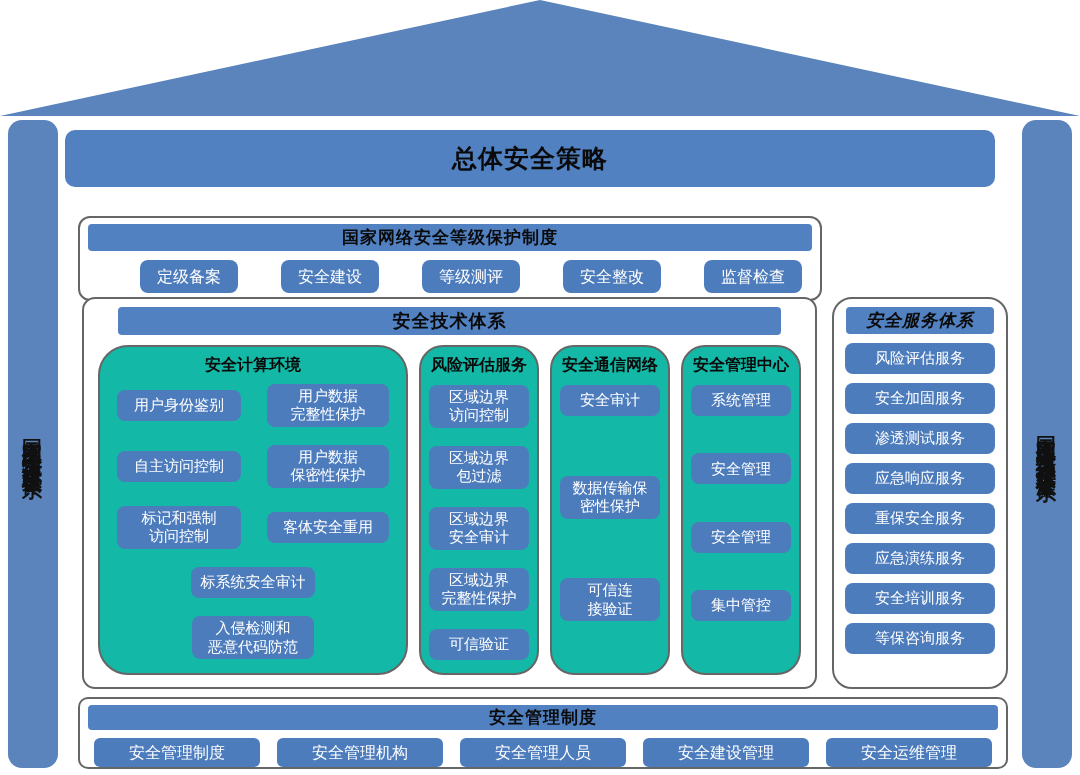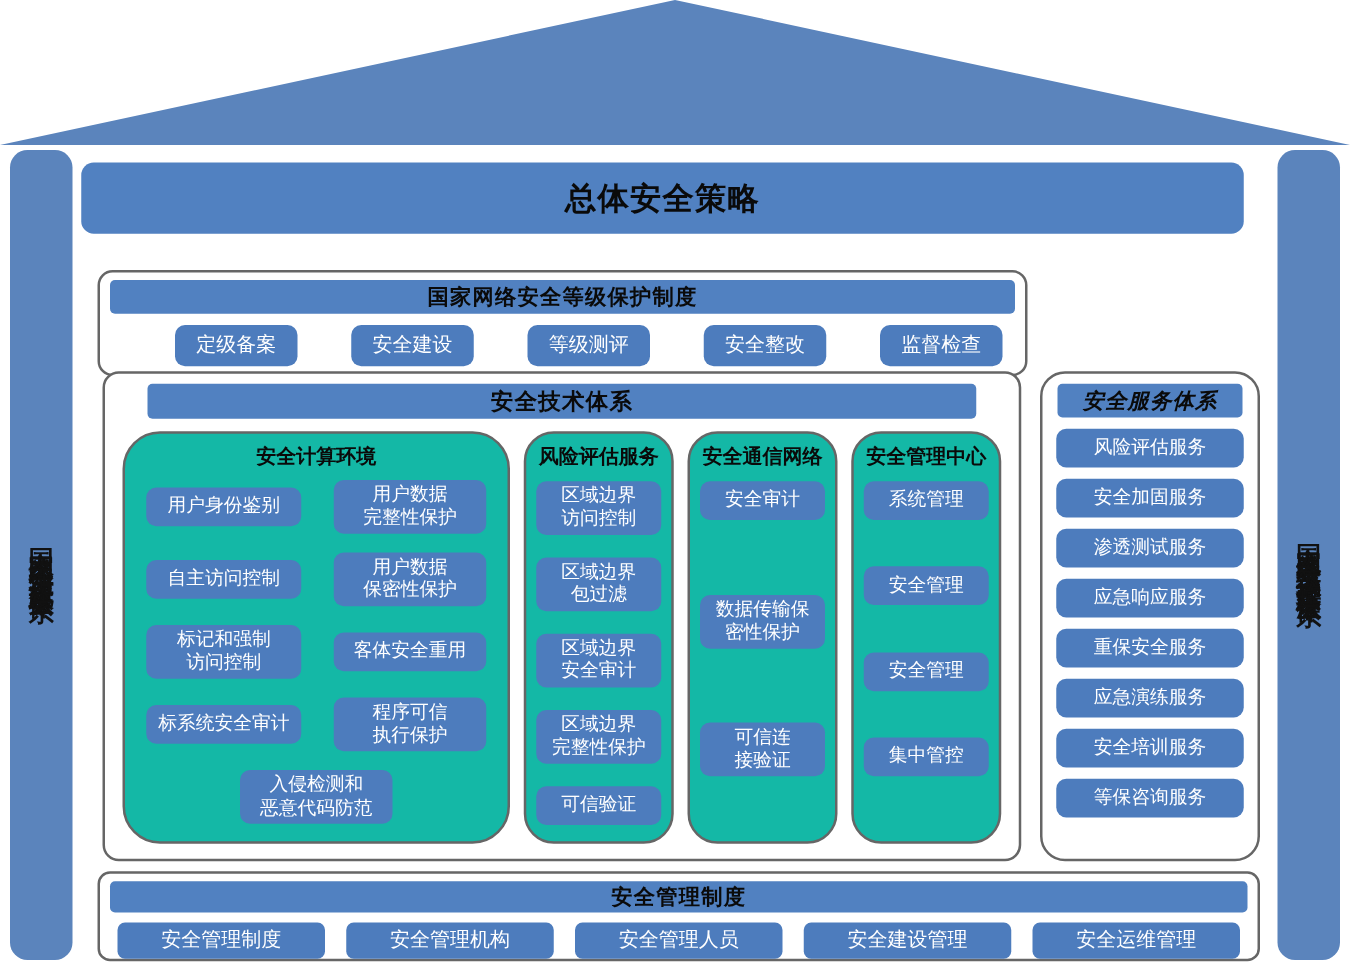--- a/index.html
+++ b/index.html
@@ -119,22 +119,20 @@
             <div class="btn narrow">用户数据
 保密性保护</div>
           </div>
           <div class="compute-row">
             <div class="btn">标记和强制
 访问控制</div>
             <div class="btn narrow">客体安全重用</div>
           </div>
           <div class="compute-row">
             <div class="btn">标系统安全审计</div>
-            <div class="btn narrow">程序可信
-执行保护</div>
           </div>
           <div class="compute-row compute-bottom">
             <div class="btn">入侵检测和
 恶意代码防范</div>
           </div>
         </div>
       </div>
 
       <div class="subbox sub-col">
         <div class="sub-title">风险评估服务</div>

